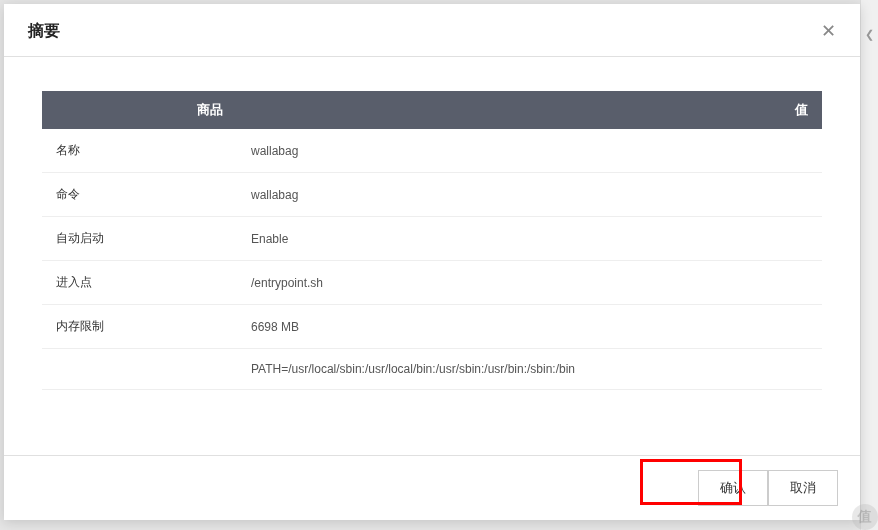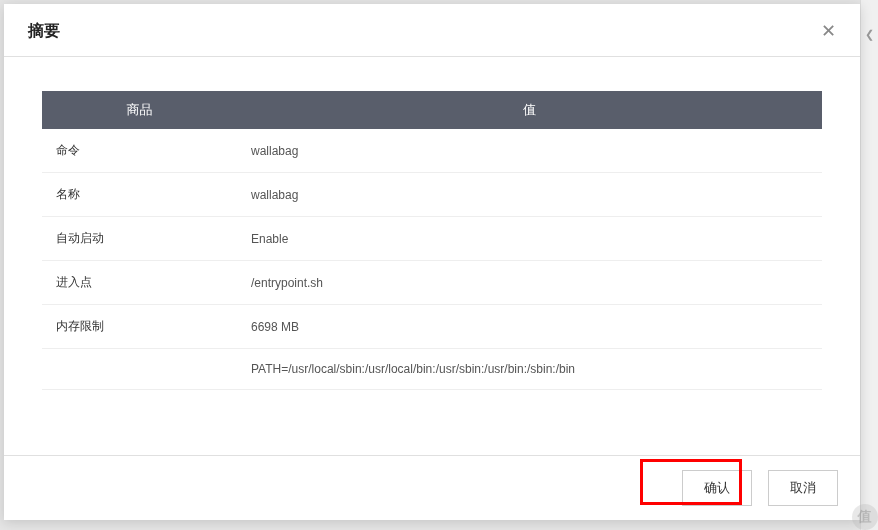--- a/index.html
+++ b/index.html
@@ -47,40 +47,40 @@
       padding: 34px 38px 0 38px;
       position: relative;
     }
     .modal-body::-webkit-scrollbar { width: 10px; }
     .modal-body::-webkit-scrollbar-track { background: #f5f5f5; }
     .modal-body::-webkit-scrollbar-thumb { background: #c8c8c8; }
     .summary-table { width: 100%; border-collapse: collapse; }
     .summary-table thead tr { background: #595e6b; }
     .summary-table thead th {
       color: #fff;
-      font-weight: normal;
+      font-weight: bold;
       font-size: 13px;
-      text-align: center;
+      text-align: right;
       padding: 10px 14px;
     }
     .summary-table thead th:first-child { width: 195px; }
     .summary-table tbody td {
       padding: 13px 14px;
       font-size: 12px;
       color: #555;
       border-bottom: 1px solid #eee;
       vertical-align: middle;
     }
     .summary-table tbody td:first-child { color: #333; }
     .modal-footer {
       border-top: 1px solid #e0e0e0;
       padding: 14px 22px;
       display: flex;
       justify-content: flex-end;
-      gap: 16px;
+      gap: 0;
       background: #fff;
     }
     .btn {
       min-width: 70px;
       padding: 8px 18px;
       font-size: 13px;
       color: #333;
       background: #fff;
       border: 1px solid #ccc;
       cursor: pointer;
@@ -151,25 +151,25 @@
   <div class="modal-body">
     <table class="summary-table">
       <thead>
         <tr>
           <th>商品</th>
           <th>值</th>
         </tr>
       </thead>
       <tbody>
         <tr>
+            <td>名称</td>
+            <td>wallabag</td>
+          </tr>
+        <tr>
             <td>命令</td>
-            <td>wallabag</td>
-          </tr>
-        <tr>
-            <td>名称</td>
             <td>wallabag</td>
           </tr>
         <tr>
             <td>自动启动</td>
             <td>Enable</td>
           </tr>
         <tr>
             <td>进入点</td>
             <td>/entrypoint.sh</td>
           </tr>

